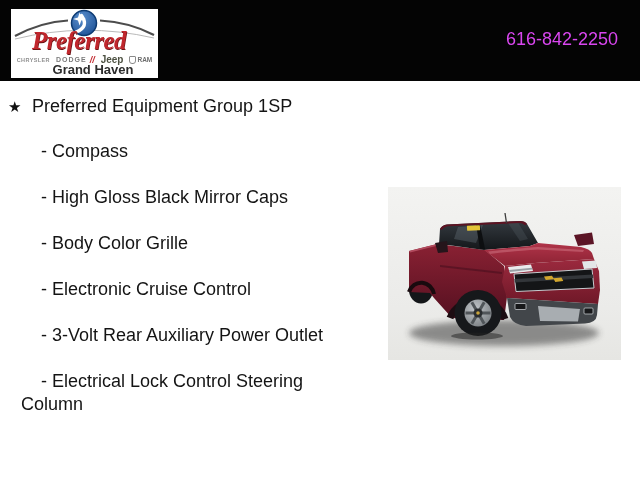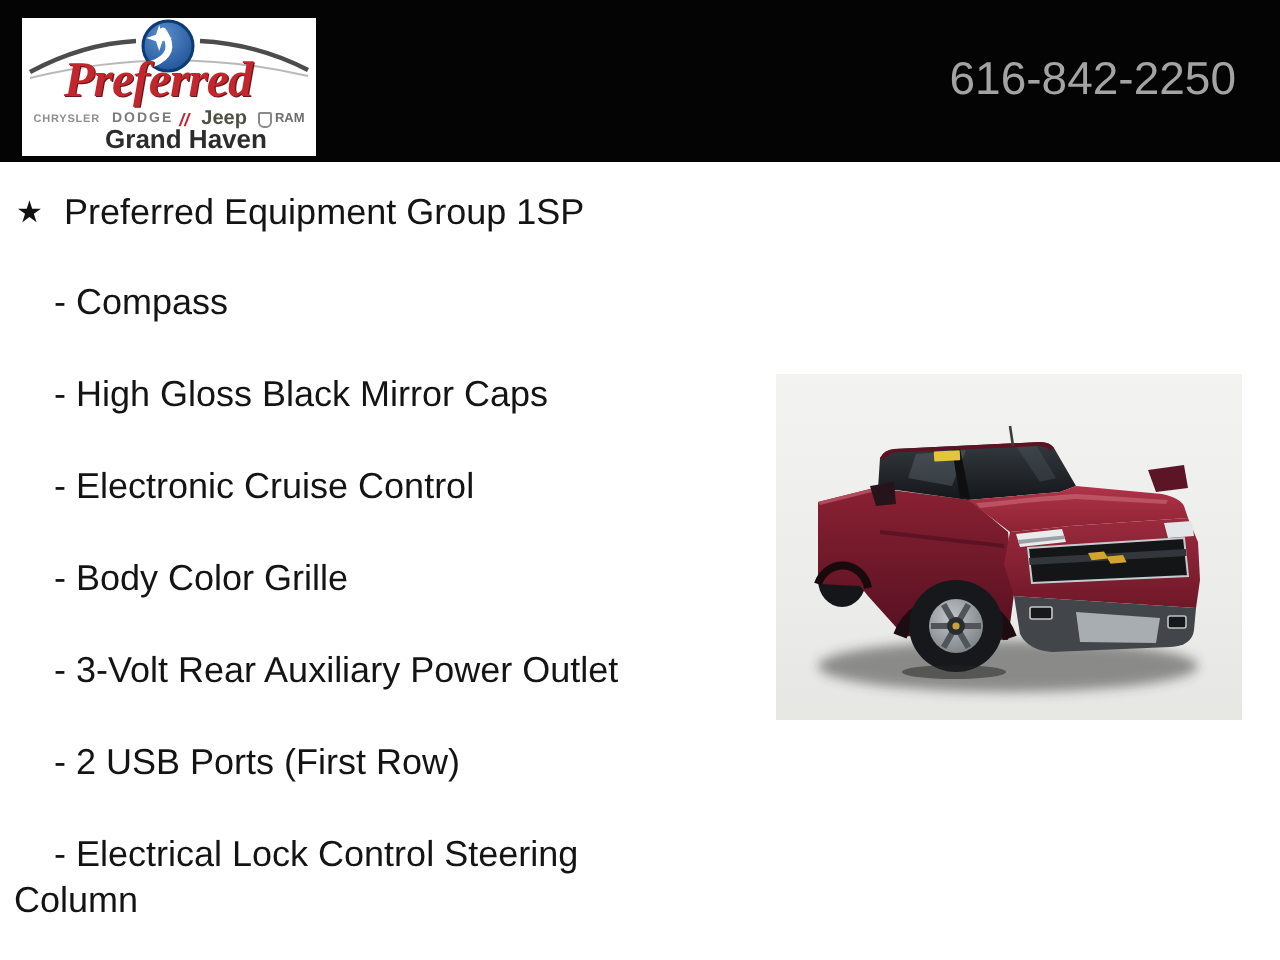--- a/index.html
+++ b/index.html
@@ -36,31 +36,31 @@
   .slashes{color:#c1272d;font-weight:bold;font-style:italic;font-size:9px;margin-left:-3px;}
   .brand-jeep{font-size:10px;font-weight:bold;color:#4e5243;text-align:center;}
   .brand-ram{font-size:6.5px;font-weight:bold;color:#6e6e6e;display:flex;align-items:center;gap:1px;}
   .ram-shield{width:5px;height:6px;border:1px solid #8a8a8a;border-radius:1px 1px 3px 3px;display:inline-block;}
   .logo-city{
     position:absolute;top:53px;left:0;width:164px;text-align:center;
     font-weight:bold;font-size:13px;line-height:15px;color:#2c2c2c;
   }
   .phone{
     position:absolute;top:29px;right:22px;
-    font-size:23px;line-height:20px;color:#a3a3a3;
+    font-size:18px;line-height:20px;color:#d946ef;
   }
   
   .features{position:absolute;top:95px;left:0;width:360px;color:#141414;}
   .feature-title{
     display:flex;align-items:flex-start;padding-left:8px;
     font-size:18px;line-height:23px;margin-bottom:22px;
   }
   .star{width:24px;font-size:15px;line-height:23px;color:#111;}
   .feature-item{
-    box-sizing:border-box;width:347px;padding-left:7px;text-indent:20px;
+    box-sizing:border-box;width:347px;padding-left:21px;text-indent:20px;
     font-size:18px;line-height:23px;margin-bottom:23px;
   }
   
   .photo{
     position:absolute;left:388px;top:187px;width:233px;height:173px;
   }
   .photo svg{display:block;}
 </style>
 </head>
 <body>
@@ -97,24 +97,23 @@
   <div class="phone">616-842-2250</div>
 </div>
 
 <div class="features">
   <div class="feature-title">
     <span class="star">★</span>
     <span>Preferred Equipment Group 1SP</span>
   </div>
   <div class="feature-item">- Compass</div>
   <div class="feature-item">- High Gloss Black Mirror Caps</div>
+  <div class="feature-item">- Body Color Grille</div>
   <div class="feature-item">- Electronic Cruise Control</div>
-  <div class="feature-item">- Body Color Grille</div>
   <div class="feature-item">- 3-Volt Rear Auxiliary Power Outlet</div>
-  <div class="feature-item">- 2 USB Ports (First Row)</div>
   <div class="feature-item">- Electrical Lock Control Steering Column</div>
 </div>
 
 <div class="photo">
   <svg viewBox="0 0 233 173" width="233" height="173">
     <defs>
       <linearGradient id="pbg" x1="0" y1="0" x2="0" y2="1">
         <stop offset="0%" stop-color="#f3f3f1"></stop>
         <stop offset="70%" stop-color="#ebebe9"></stop>
         <stop offset="100%" stop-color="#e6e6e3"></stop>

